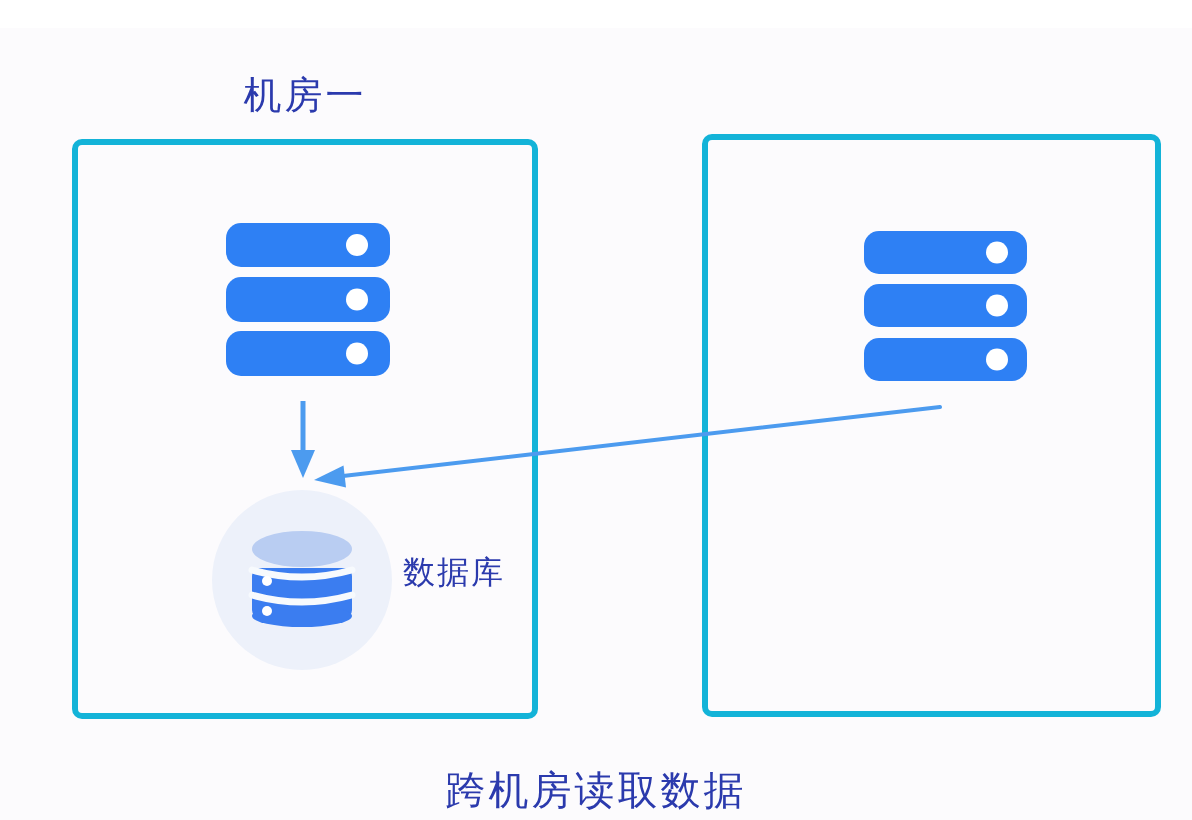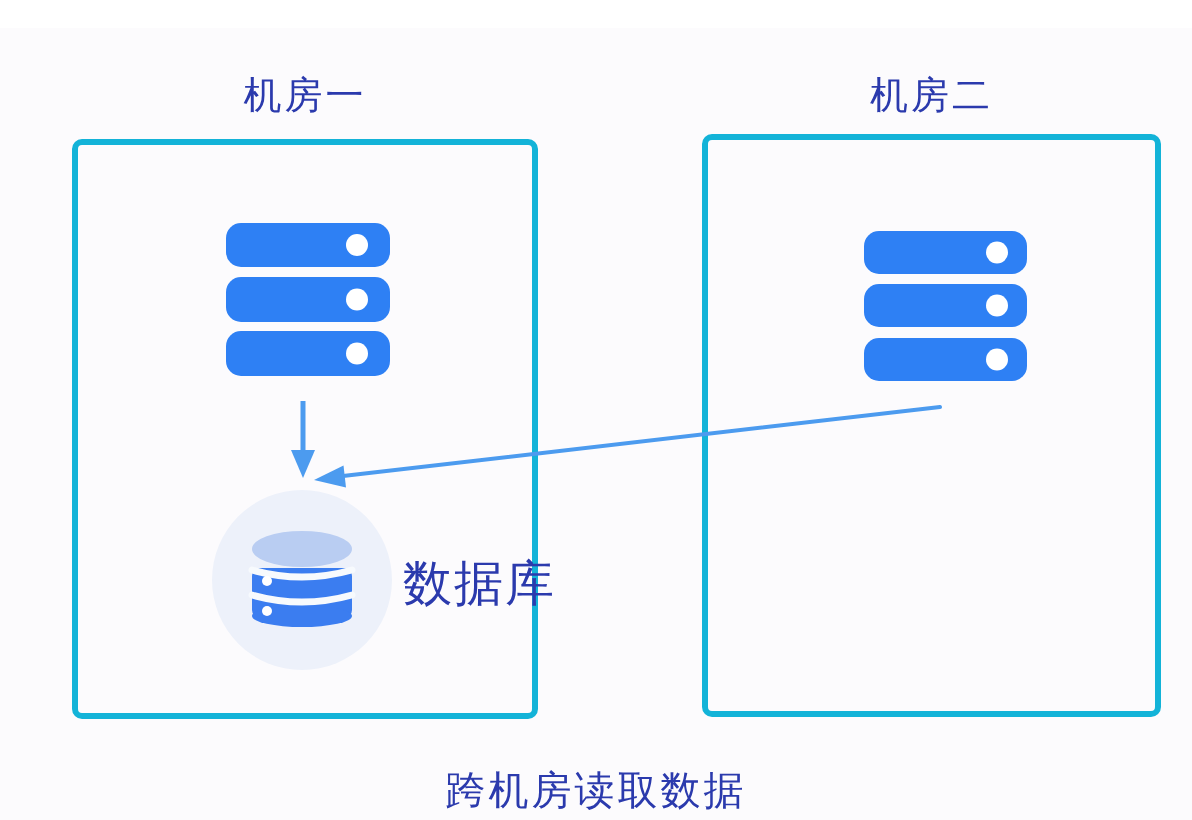--- a/index.html
+++ b/index.html
@@ -18,21 +18,21 @@
   .b2{left:702px;top:106px;width:459px;height:583px;}
   .room-title{
     position:absolute;top:44px;height:46px;line-height:46px;
     color:var(--label-indigo,#2b3aad);font-size:38px;letter-spacing:3px;
     text-align:center;font-weight:400;
   }
   .t1{left:72px;width:466px;}
   .t2{left:702px;width:459px;}
   .db-label{
     position:absolute;left:403px;top:523px;
-    color:var(--label-indigo,#2b3aad);font-size:49px;letter-spacing:2px;font-family:Liberation Mono, monospace;
+    color:var(--label-indigo,#2b3aad);font-size:32px;letter-spacing:2px;font-family:Liberation Mono, monospace;
   }
   .caption{
     position:absolute;left:0;top:735px;width:1192px;text-align:center;
     color:var(--label-indigo,#2b3aad);font-size:40px;letter-spacing:3px;
   }
   svg.overlay{position:absolute;left:0;top:0;}
   .servers rect{fill:var(--server-blue,#2e80f4);}
   .dot{fill:#ffffff;}
   .halo{fill:var(--halo,#edf1fa);}
   .db-top{fill:var(--db-top,#b9cdf2);}
@@ -41,21 +41,20 @@
   .arrow-line{stroke:var(--arrow-blue,#4c9bef);fill:none;}
   .arrow-head{fill:var(--arrow-blue,#4c9bef);}
   .bottom-edge{position:absolute;left:0;bottom:0;width:100%;height:2px;background:#f1eef1;}
 </style>
 </head>
 <body>
 
 <div class="stage">
 
   <div class="room-title t1">机房一</div>
-  <div class="room-title t2">机房二</div>
 
   <div class="room-box b1"></div>
   <div class="room-box b2"></div>
 
   <svg class="overlay" width="1192" height="820" viewBox="0 0 1192 820">
 
     <g class="servers">
       <rect x="226" y="195" width="164" height="44" rx="15"></rect>
       <circle class="dot" cx="357" cy="217" r="11"></circle>
       <rect x="226" y="249" width="164" height="45" rx="15"></rect>

